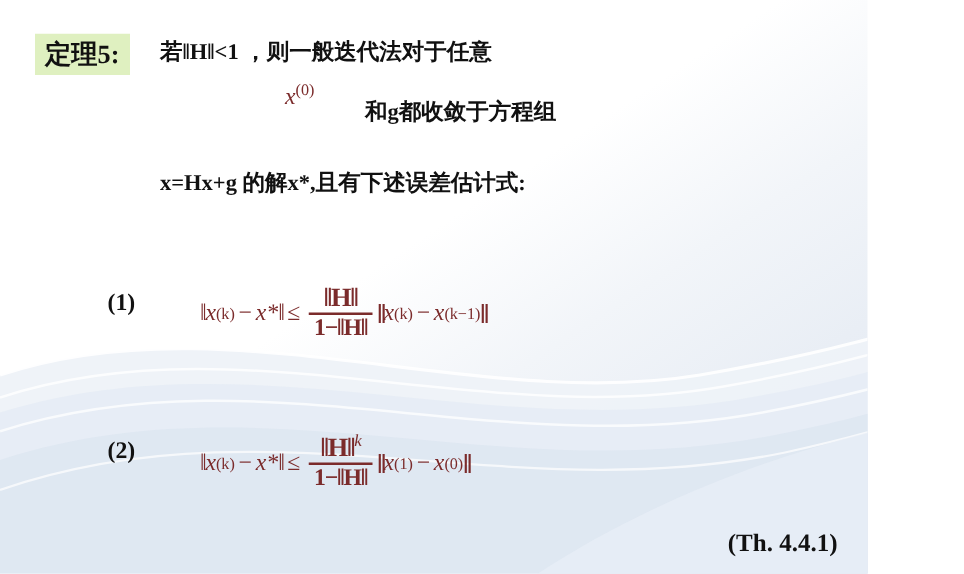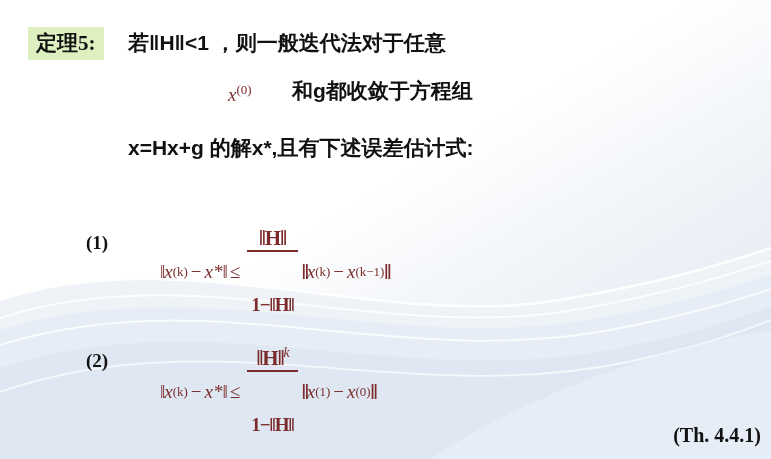--- a/index.html
+++ b/index.html
@@ -8,21 +8,21 @@
   }
   body {
     width: 771px;
     height: 459px;
     background: #ffffff;
     font-family: "Liberation Serif", serif;
     overflow: hidden;
   }
   #slide {
     position: relative;
-    width: 771px;
+    width: 694px;
     height: 459px;
     background: linear-gradient(to bottom right, #ffffff 0%, #ffffff 45%, #f2f5f9 62%, #e9eef5 78%, #dfe7f0 100%);
     overflow: hidden;
   }
   
   #bg-swoosh {
     position: absolute;
     left: 0;
     top: 0;
     width: 771px;
@@ -38,38 +38,38 @@
     padding: 2px 8px 3px 8px;
     font-weight: bold;
     font-size: 21px;
     color: #111111;
     letter-spacing: 0px;
     font-family: "Liberation Serif", serif;
   }
   .line-text {
     position: absolute;
     font-weight: bold;
-    font-size: 21px;
-    color: #111111;
-    white-space: nowrap;
-    font-family: Liberation Sans, sans-serif;
+    font-size: 18px;
+    color: #111111;
+    white-space: nowrap;
+    font-family: Liberation Serif, serif;
   }
   #line1 { left: 128px; top: 29px; }
   #line2 { left: 128px; top: 77px; }
   #line2b { left: 292px; top: 77px; }
   #line3 { left: 128px; top: 134px; }
 
   .inline-math {
     position: absolute;
     font-family: "Liberation Serif", serif;
     font-style: italic;
     color: #7b2b2b;
     font-size: 19px;
   }
-  #x0-inline { left: 228px; top: 82px; }
+  #x0-inline { left: 228px; top: 64px; }
   .sup {
     font-size: 0.68em;
     vertical-align: super;
     font-style: normal;
   }
 
   
   .eq-number {
     position: absolute;
     font-weight: bold;
@@ -113,21 +113,20 @@
   }
   .frac .bar {
     width: 100%;
     height: 1.5px;
     background: #7b2b2b;
   }
   .frac .den {
     font-size: 19px;
     padding: 1px 4px 0 4px;
     line-height: 1.1;
-    margin-top: 42px;
   }
   .bigbars {
     font-weight: bold;
     font-size: 22px;
     letter-spacing: -2px;
   }
   .normH {
     font-weight: bold;
     letter-spacing: -1px;
   }
@@ -144,21 +143,21 @@
     left: 448px;
     top: 428px;
     font-family: "Liberation Sans", sans-serif;
     font-size: 14px;
     color: #c9c9c9;
     letter-spacing: 1px;
     white-space: nowrap;
   }
   #th-ref {
     position: absolute;
-    right: 10px;
+    right: 24px;
     top: 424px;
     font-weight: bold;
     font-size: 20px;
     color: #111111;
     font-family: "Liberation Serif", serif;
     white-space: nowrap;
   }
 </style>
 </head>
 <body>

